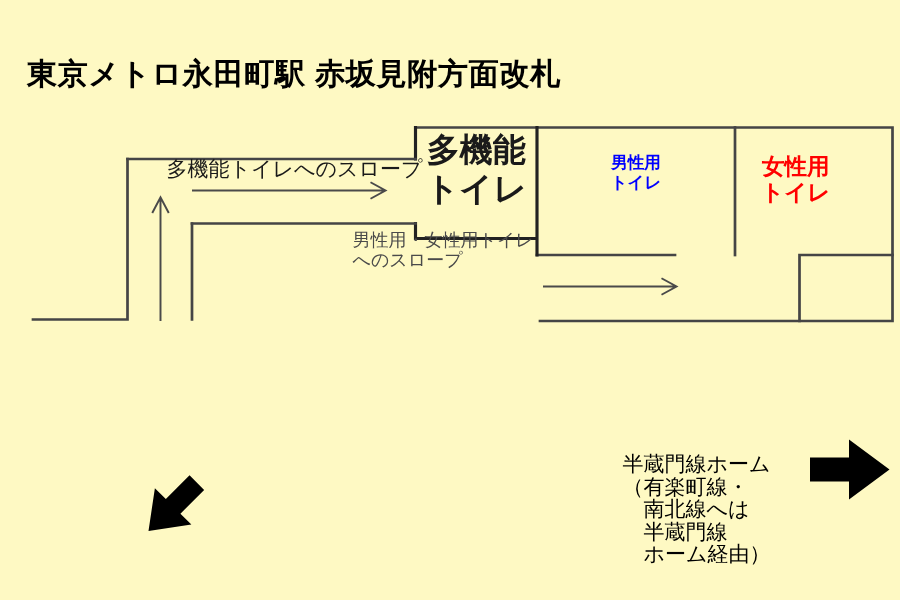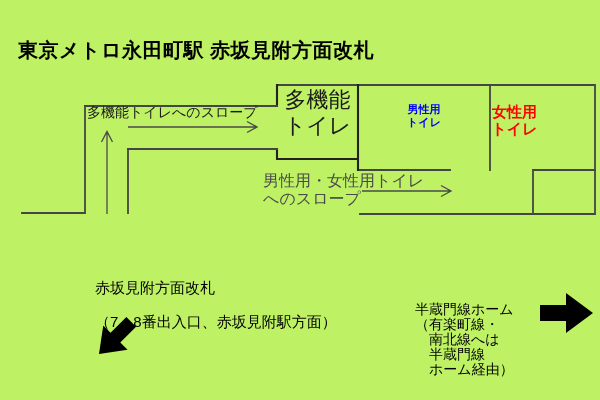--- a/index.html
+++ b/index.html
@@ -1,40 +1,40 @@
 <!DOCTYPE html>
 <html><head>
 <meta charset="utf-8">
 <style>
   html,body{margin:0;padding:0;background:#fff;}
   .stage{
-    position:relative;width:600px;height:400px;background:#bef264;
+    position:relative;width:600px;height:400px;background:#fef9c3;
     font-family:"Liberation Sans",sans-serif;color:#000;overflow:hidden;
   }
   .abs{position:absolute;}
   .title{
     left:18px;top:11px;font-size:20px;font-weight:bold;line-height:26px;
     white-space:pre-line;letter-spacing:0.5px;
   }
   .lbl{white-space:pre-line;}
-  .slope1-lbl{left:87px;top:104px;font-size:14px;color:#1a1a1a;}
+  .slope1-lbl{left:87px;top:104px;font-size:14px;color:#1a1a1a;padding-left:24px;}
   .multi-lbl{
     left:277px;top:85px;width:81px;height:55px;display:flex;
     align-items:center;justify-content:center;text-align:center;
-    font-size:22px;font-weight:normal;line-height:1.15;color:#1a1a1a;
+    font-size:22px;font-weight:bold;line-height:1.15;color:#1a1a1a;
   }
   .men-lbl{
     left:358px;top:103px;width:132px;text-align:center;
     font-size:11px;font-weight:bold;line-height:1.15;
   }
   .women-lbl{
-    left:462px;top:103px;width:105px;text-align:center;
+    left:478px;top:103px;width:105px;text-align:center;
     font-size:15px;font-weight:bold;line-height:1.15;
   }
-  .slope2-lbl{left:235px;top:172px;font-size:16px;color:#4a4a4a;line-height:1.12;margin-left:28px;}
+  .slope2-lbl{left:235px;top:154px;font-size:12px;color:#4a4a4a;line-height:1.12;}
   .gate-note{left:95px;top:262px;font-size:15px;line-height:17px;}
   .platform-note{left:415px;top:262px;font-size:14px;line-height:15px;margin-top:40px;}
   svg{position:absolute;left:0;top:0;}
   .wall{stroke:#454545;stroke-width:1.8;fill:none;stroke-linecap:square;}
   .wall-dark{stroke:#222;stroke-width:2.1;fill:none;stroke-linecap:square;}
   .thin-arrow{stroke:#4a4a4a;stroke-width:1.3;fill:none;}
   .fat-arrow{fill:#000;stroke:none;}
 </style>
 </head>
 <body>
@@ -84,24 +84,20 @@
 
   <div class="abs lbl men-lbl" style="color: rgb(0, 0, 255);">男性用
 トイレ</div>
 
   <div class="abs lbl women-lbl" style="color: rgb(255, 0, 0);">女性用
 トイレ</div>
 
   <div class="abs lbl slope2-lbl">男性用・女性用トイレ
 へのスロープ</div>
 
-  <div class="abs lbl gate-note">
-    <div>赤坂見附方面改札</div>
-    <div>（7・8番出入口、赤坂見附駅方面）</div>
-  </div>
 
   <div class="abs lbl platform-note">半蔵門線ホーム
 （有楽町線・
 　南北線へは
 　半蔵門線
 　ホーム経由）</div>
 
 </div>
 
 </body></html>

